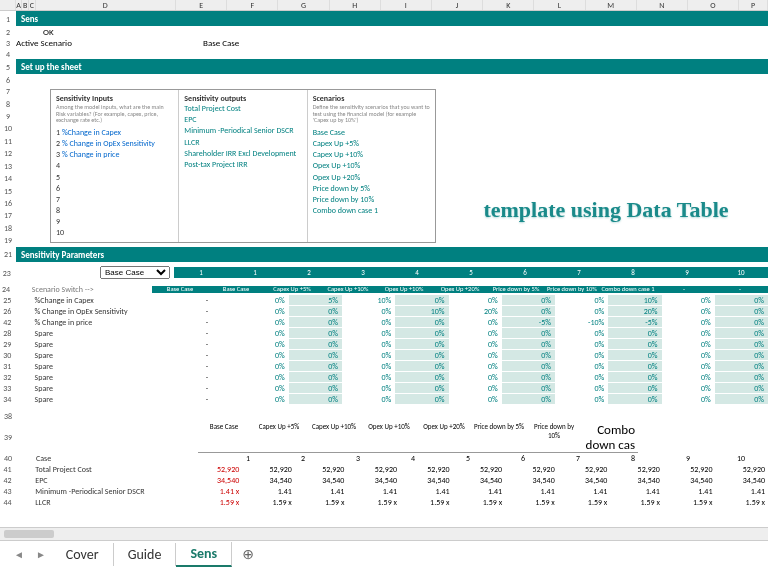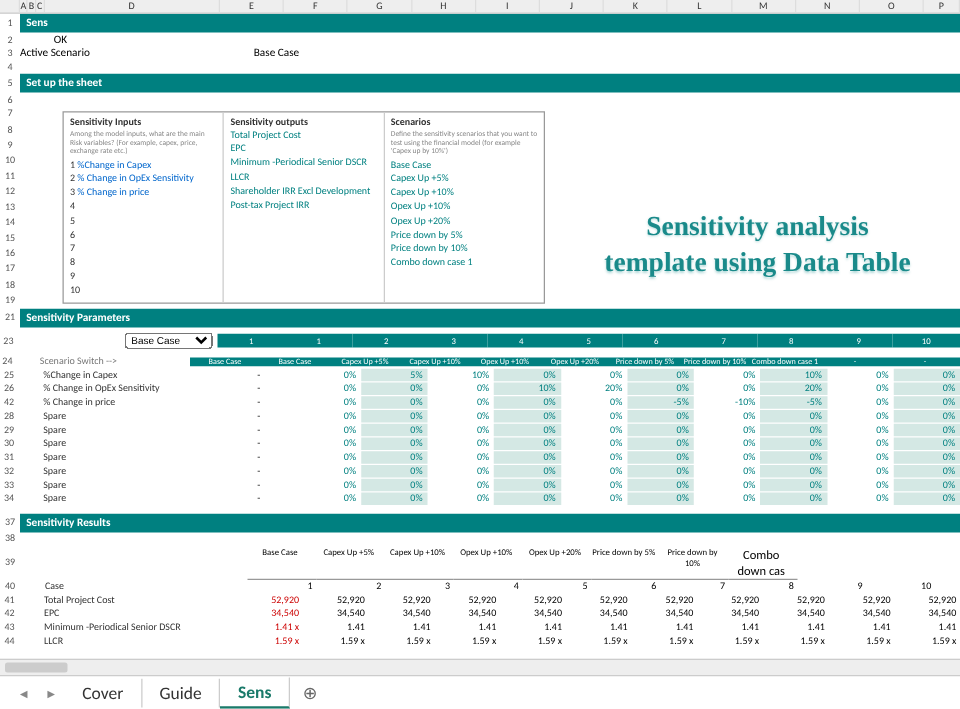--- a/index.html
+++ b/index.html
@@ -135,21 +135,21 @@
             <div class="item teal-text">Capex Up +5%</div>
             <div class="item teal-text">Capex Up +10%</div>
             <div class="item teal-text">Opex Up +10%</div>
             <div class="item teal-text">Opex Up +20%</div>
             <div class="item teal-text">Price down by 5%</div>
             <div class="item teal-text">Price down by 10%</div>
             <div class="item teal-text">Combo down case 1</div>
           </div>
         </div>
         <div class="decor">
-          <span>Sensitivity analysis</span><br>
+          <br>
           <span>template using Data Table</span><br>
         </div>
       </div>
     </div>
 
     <div class="prow">
         <div class="rownum">21</div>
         <div class="banner" style="flex:1">Sensitivity Parameters</div>
       </div>
 
@@ -339,40 +339,36 @@
             <div class="cell teal-num">0%</div>
             <div class="cell teal-num" style="background: rgb(212, 232, 228);">0%</div>
             <div class="cell teal-num">0%</div>
             <div class="cell teal-num" style="background: rgb(212, 232, 228);">0%</div>
           </div>
         </div>
     </div>
 
     <div style="height:6px"></div>
     <div class="prow">
-        <div class="rownum">37</div>
-        <div class="banner" style="flex:1">Sensitivity Results</div>
-      </div>
-    <div class="prow">
         <div class="rownum">38</div>
       </div>
 
     <div class="results">
       <div class="prow">
           <div class="rownum">39</div>
           <div class="rowlbl"></div>
           <div id="res-heads" style="display:flex">
             <div class="cell" style="width: 52px; text-align: center; font-size: 7px; border-bottom: 1px solid rgb(153, 153, 153);">Base Case</div>
             <div class="cell" style="width: 52px; text-align: center; font-size: 7px; border-bottom: 1px solid rgb(153, 153, 153);">Capex Up +5%</div>
             <div class="cell" style="width: 52px; text-align: center; font-size: 7px; border-bottom: 1px solid rgb(153, 153, 153);">Capex Up +10%</div>
             <div class="cell" style="width: 52px; text-align: center; font-size: 7px; border-bottom: 1px solid rgb(153, 153, 153);">Opex Up +10%</div>
             <div class="cell" style="width: 52px; text-align: center; font-size: 7px; border-bottom: 1px solid rgb(153, 153, 153);">Opex Up +20%</div>
             <div class="cell" style="width: 52px; text-align: center; font-size: 7px; border-bottom: 1px solid rgb(153, 153, 153);">Price down by 5%</div>
             <div class="cell" style="width: 52px; text-align: center; font-size: 7px; border-bottom: 1px solid rgb(153, 153, 153);">Price down by 10%</div>
-            <div class="cell" style="width: 52px; text-align: center; font-size: 10px; border-bottom: 1px solid rgb(153, 153, 153);">Combo down cas</div>
+            <div class="cell" style="width: 52px; text-align: right; font-size: 13px; border-bottom: 1px solid rgb(153, 153, 153);">Combo down cas</div>
             <div class="cell" style="width: 52px;"></div>
             <div class="cell" style="width: 52px;"></div>
           </div>
         </div>
       <div id="res-body">
           <div class="prow">
             <div class="rownum">40</div>
             <div class="rowlbl">Case</div>
             <div class="cell">1</div>
             <div class="cell">2</div>

